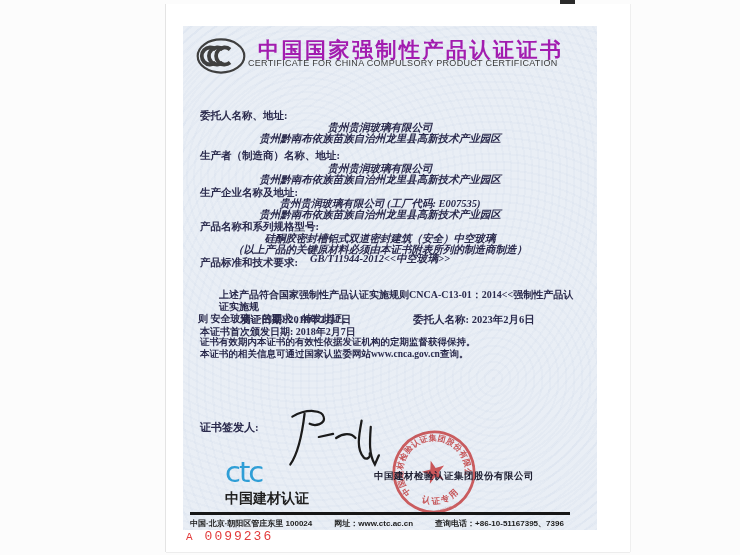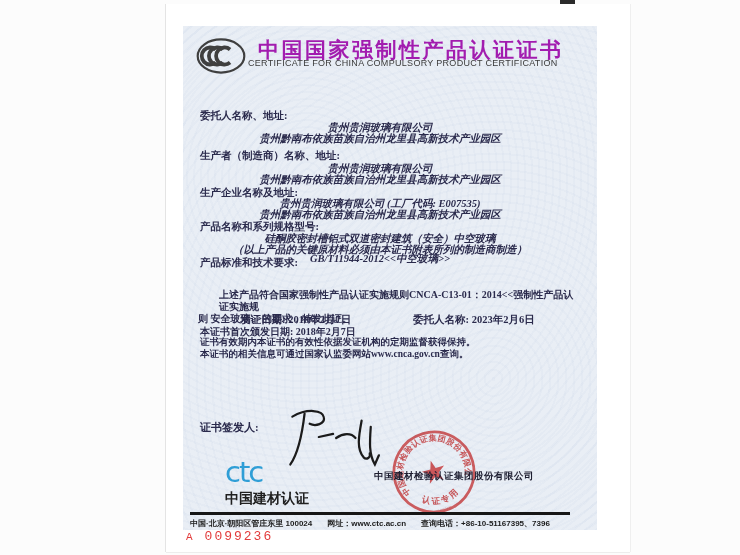--- a/index.html
+++ b/index.html
@@ -19,21 +19,21 @@
   .title-en{left:248px;top:58px;width:292px;text-align:left;font-family:"Liberation Sans",sans-serif;
             font-size:9px;letter-spacing:.3px;color:#3a3a3a;white-space:nowrap;}
   .certno{left:410px;top:92px;font-size:10.5px;font-weight:bold;white-space:nowrap;}
   .certno .num{font-weight:normal;font-family:"Liberation Serif",serif;letter-spacing:.5px;}
   .flabel{left:200px;font-size:10.5px;font-weight:bold;white-space:nowrap;}
   .fcenter{left:200px;width:360px;text-align:center;font-size:10.5px;font-weight:bold;white-space:nowrap;font-style:italic;}
   .stmt{left:198px;top:289px;width:382px;font-size:10px;font-weight:bold;line-height:12px;}
   .stmt .l1{padding-left:21px;}
   .dates{font-size:10.5px;font-weight:bold;white-space:nowrap;padding-left:40px;}
   .note{font-size:9.5px;font-weight:bold;white-space:nowrap;}
-  .footer-row{left:190px;top:518px;width:386px;display:flex;gap:15px;
+  .footer-row{left:190px;top:518px;width:386px;display:flex;gap:22px;
               font-family:"Liberation Sans",sans-serif;font-size:8px;font-weight:bold;color:#1c1c1c;white-space:nowrap;}
   .rule{left:190px;top:512px;width:380px;height:2.5px;background:#161616;}
   .serial{left:186px;top:529px;font-family:"Liberation Mono",monospace;font-size:13px;
           color:#e23b3b;letter-spacing:2px;white-space:nowrap;}
   .serial .pfx{font-size:11px;margin-right:10px;}
   .ctc-logo{left:225px;top:458px;font-family:"DejaVu Sans",sans-serif;font-weight:normal;
             font-size:29px;letter-spacing:-2px;color:#2f9ed6;line-height:1;}
   .ctc-cap{left:217px;top:490px;width:100px;text-align:center;font-size:14px;font-weight:bold;color:#202020;
            font-family:"Liberation Sans",sans-serif;white-space:nowrap;}
   .org{left:374px;top:470px;font-size:9.5px;font-weight:bold;color:#1d1d30;letter-spacing:.5px;white-space:nowrap;}

